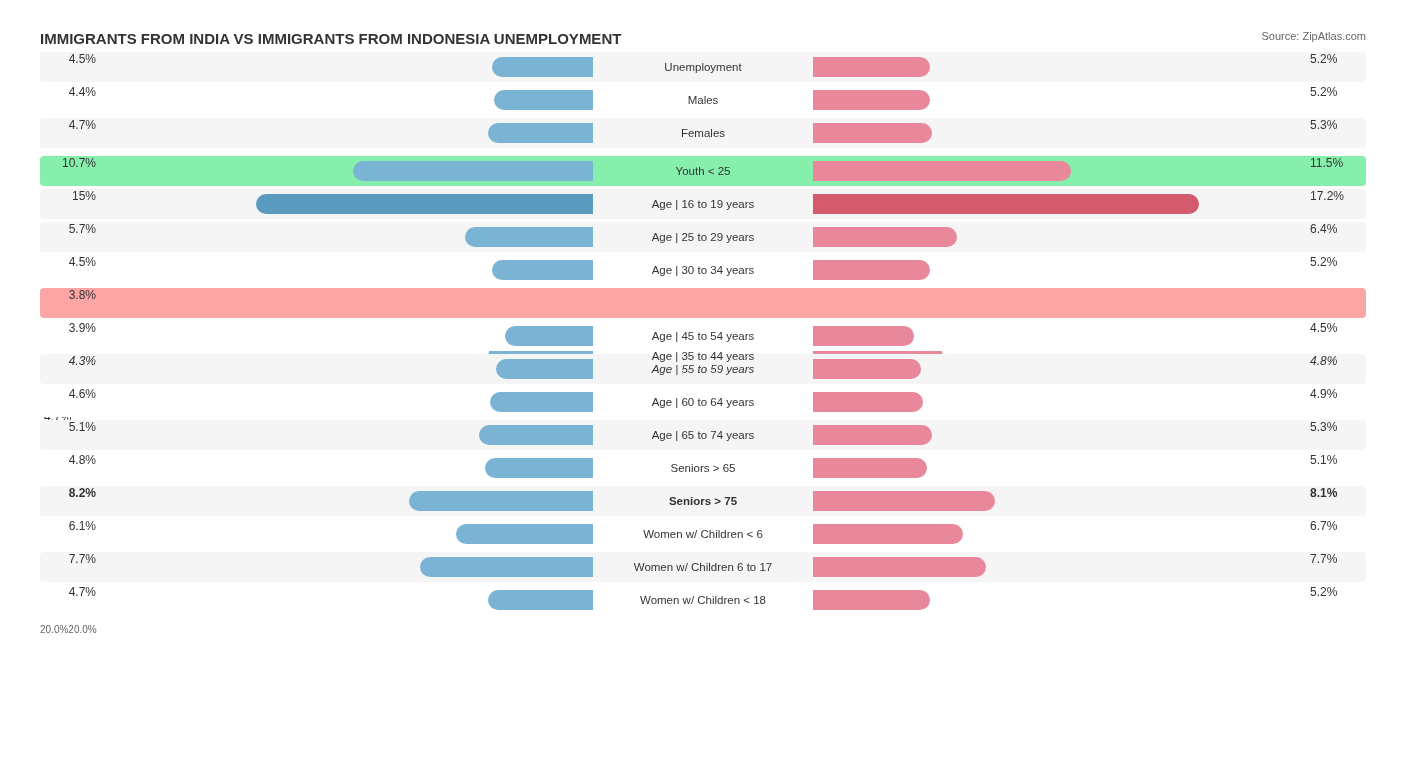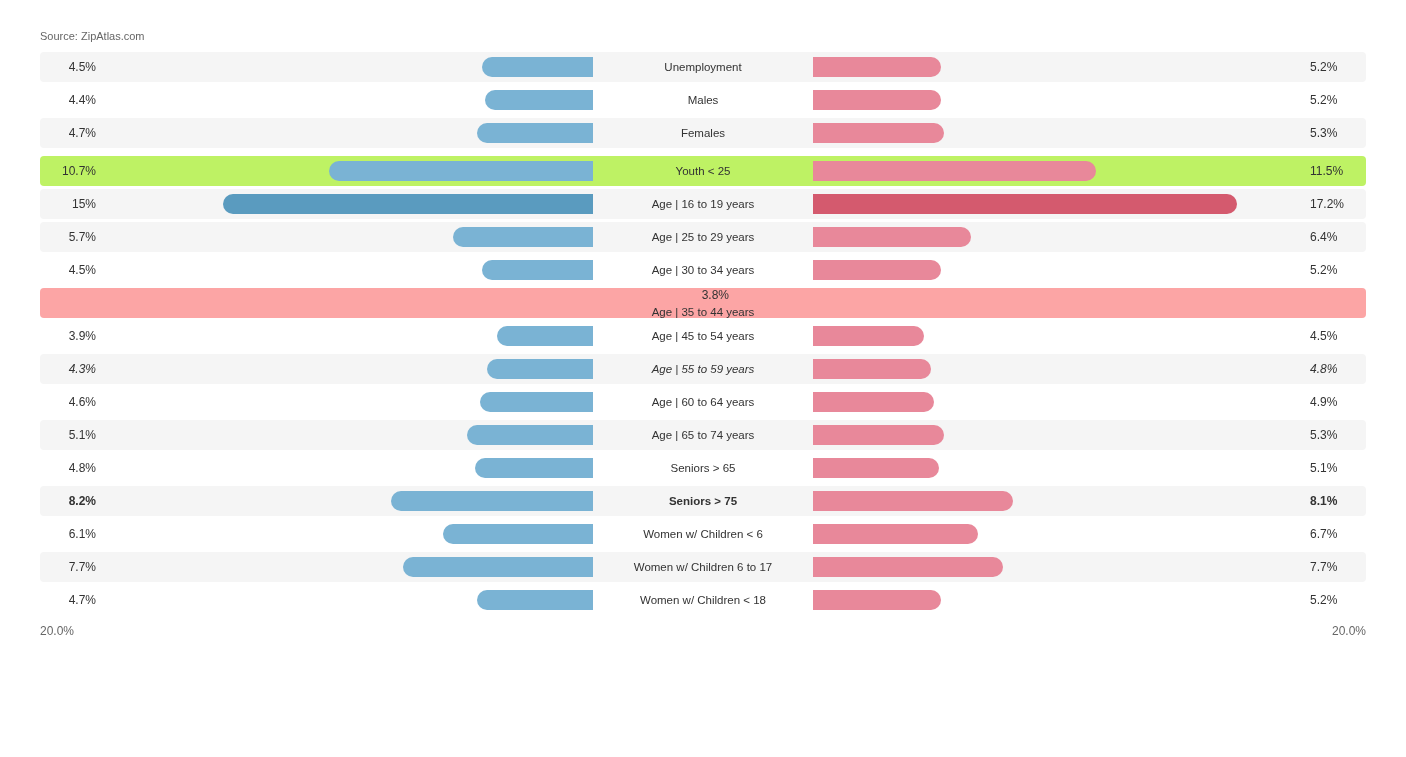--- a/index.html
+++ b/index.html
@@ -25,25 +25,25 @@
     .chart-source {
       text-align: right;
       font-size: 11px;
       color: #666;
       margin-bottom: 10px;
     }
 
     
     .row-wrapper {
       display: flex;
-      align-items: center;
       width: 100%;
       height: 30px;
       margin-bottom: 3px;
       position: relative;
+      gap: 44px;
     }
 
     .left-value {
       width: 60px;
       text-align: right;
       font-size: 12px;
       color: #333;
       padding-right: 4px;
       flex-shrink: 0;
     }
@@ -102,23 +102,22 @@
       display: flex;
       align-items: center;
     }
 
     
     .bar-blue.highlight { background: #5a9bbf; }
     .bar-pink.highlight { background: #d45a6e; }
 
     .axis-bottom {
       display: flex;
-      justify-content: space-between;
       padding: 6px 0 0 0;
-      font-size: 12px;
+      font-size: 10px;
       color: #666;
     }
 
     .legend {
       display: flex;
       justify-content: center;
       gap: 30px;
       margin-top: 8px;
       font-size: 12px;
       color: #333;
@@ -138,20 +137,21 @@
 
     .rows-container {
       padding: 0 0;
     }
   </style>
 </head>
 <body>
 
 <div class="chart-container">
   <div style="display:flex; justify-content:space-between; align-items:flex-start;">
+    <div class="chart-title">IMMIGRANTS FROM INDIA VS IMMIGRANTS FROM INDONESIA UNEMPLOYMENT</div>
     <div class="chart-source">Source: ZipAtlas.com</div>
   </div>
 
   <div class="rows-container" id="rows-container">
   <div class="row-wrapper" style="background: rgb(245, 245, 245); border-radius: 4px;">
         <div class="left-value">4.5%</div>
         <div class="bars-center">
           <div class="bar-left-container">
             <div class="bar-blue" style="width: 22.5%; max-width: 100%;"></div>
           </div>
@@ -181,21 +181,21 @@
           <div class="bar-left-container">
             <div class="bar-blue" style="width: 23.5%; max-width: 100%;"></div>
           </div>
           <div class="center-label">Females</div>
           <div class="bar-right-container">
             <div class="bar-pink" style="width: 26.5%; max-width: 100%;"></div>
           </div>
         </div>
         <div class="right-value">5.3%</div>
       </div>
-      <div class="row-wrapper" style="background: #bef264; border-radius: 4px; margin-top: 8px;">
+      <div class="row-wrapper" style="background: #86efac; border-radius: 4px; margin-top: 8px;">
         <div class="left-value">10.7%</div>
         <div class="bars-center">
           <div class="bar-left-container">
             <div class="bar-blue" style="width: 53.5%; max-width: 100%;"></div>
           </div>
           <div class="center-label">Youth &lt; 25</div>
           <div class="bar-right-container">
             <div class="bar-pink" style="width: 57.5%; max-width: 100%;"></div>
           </div>
         </div>

